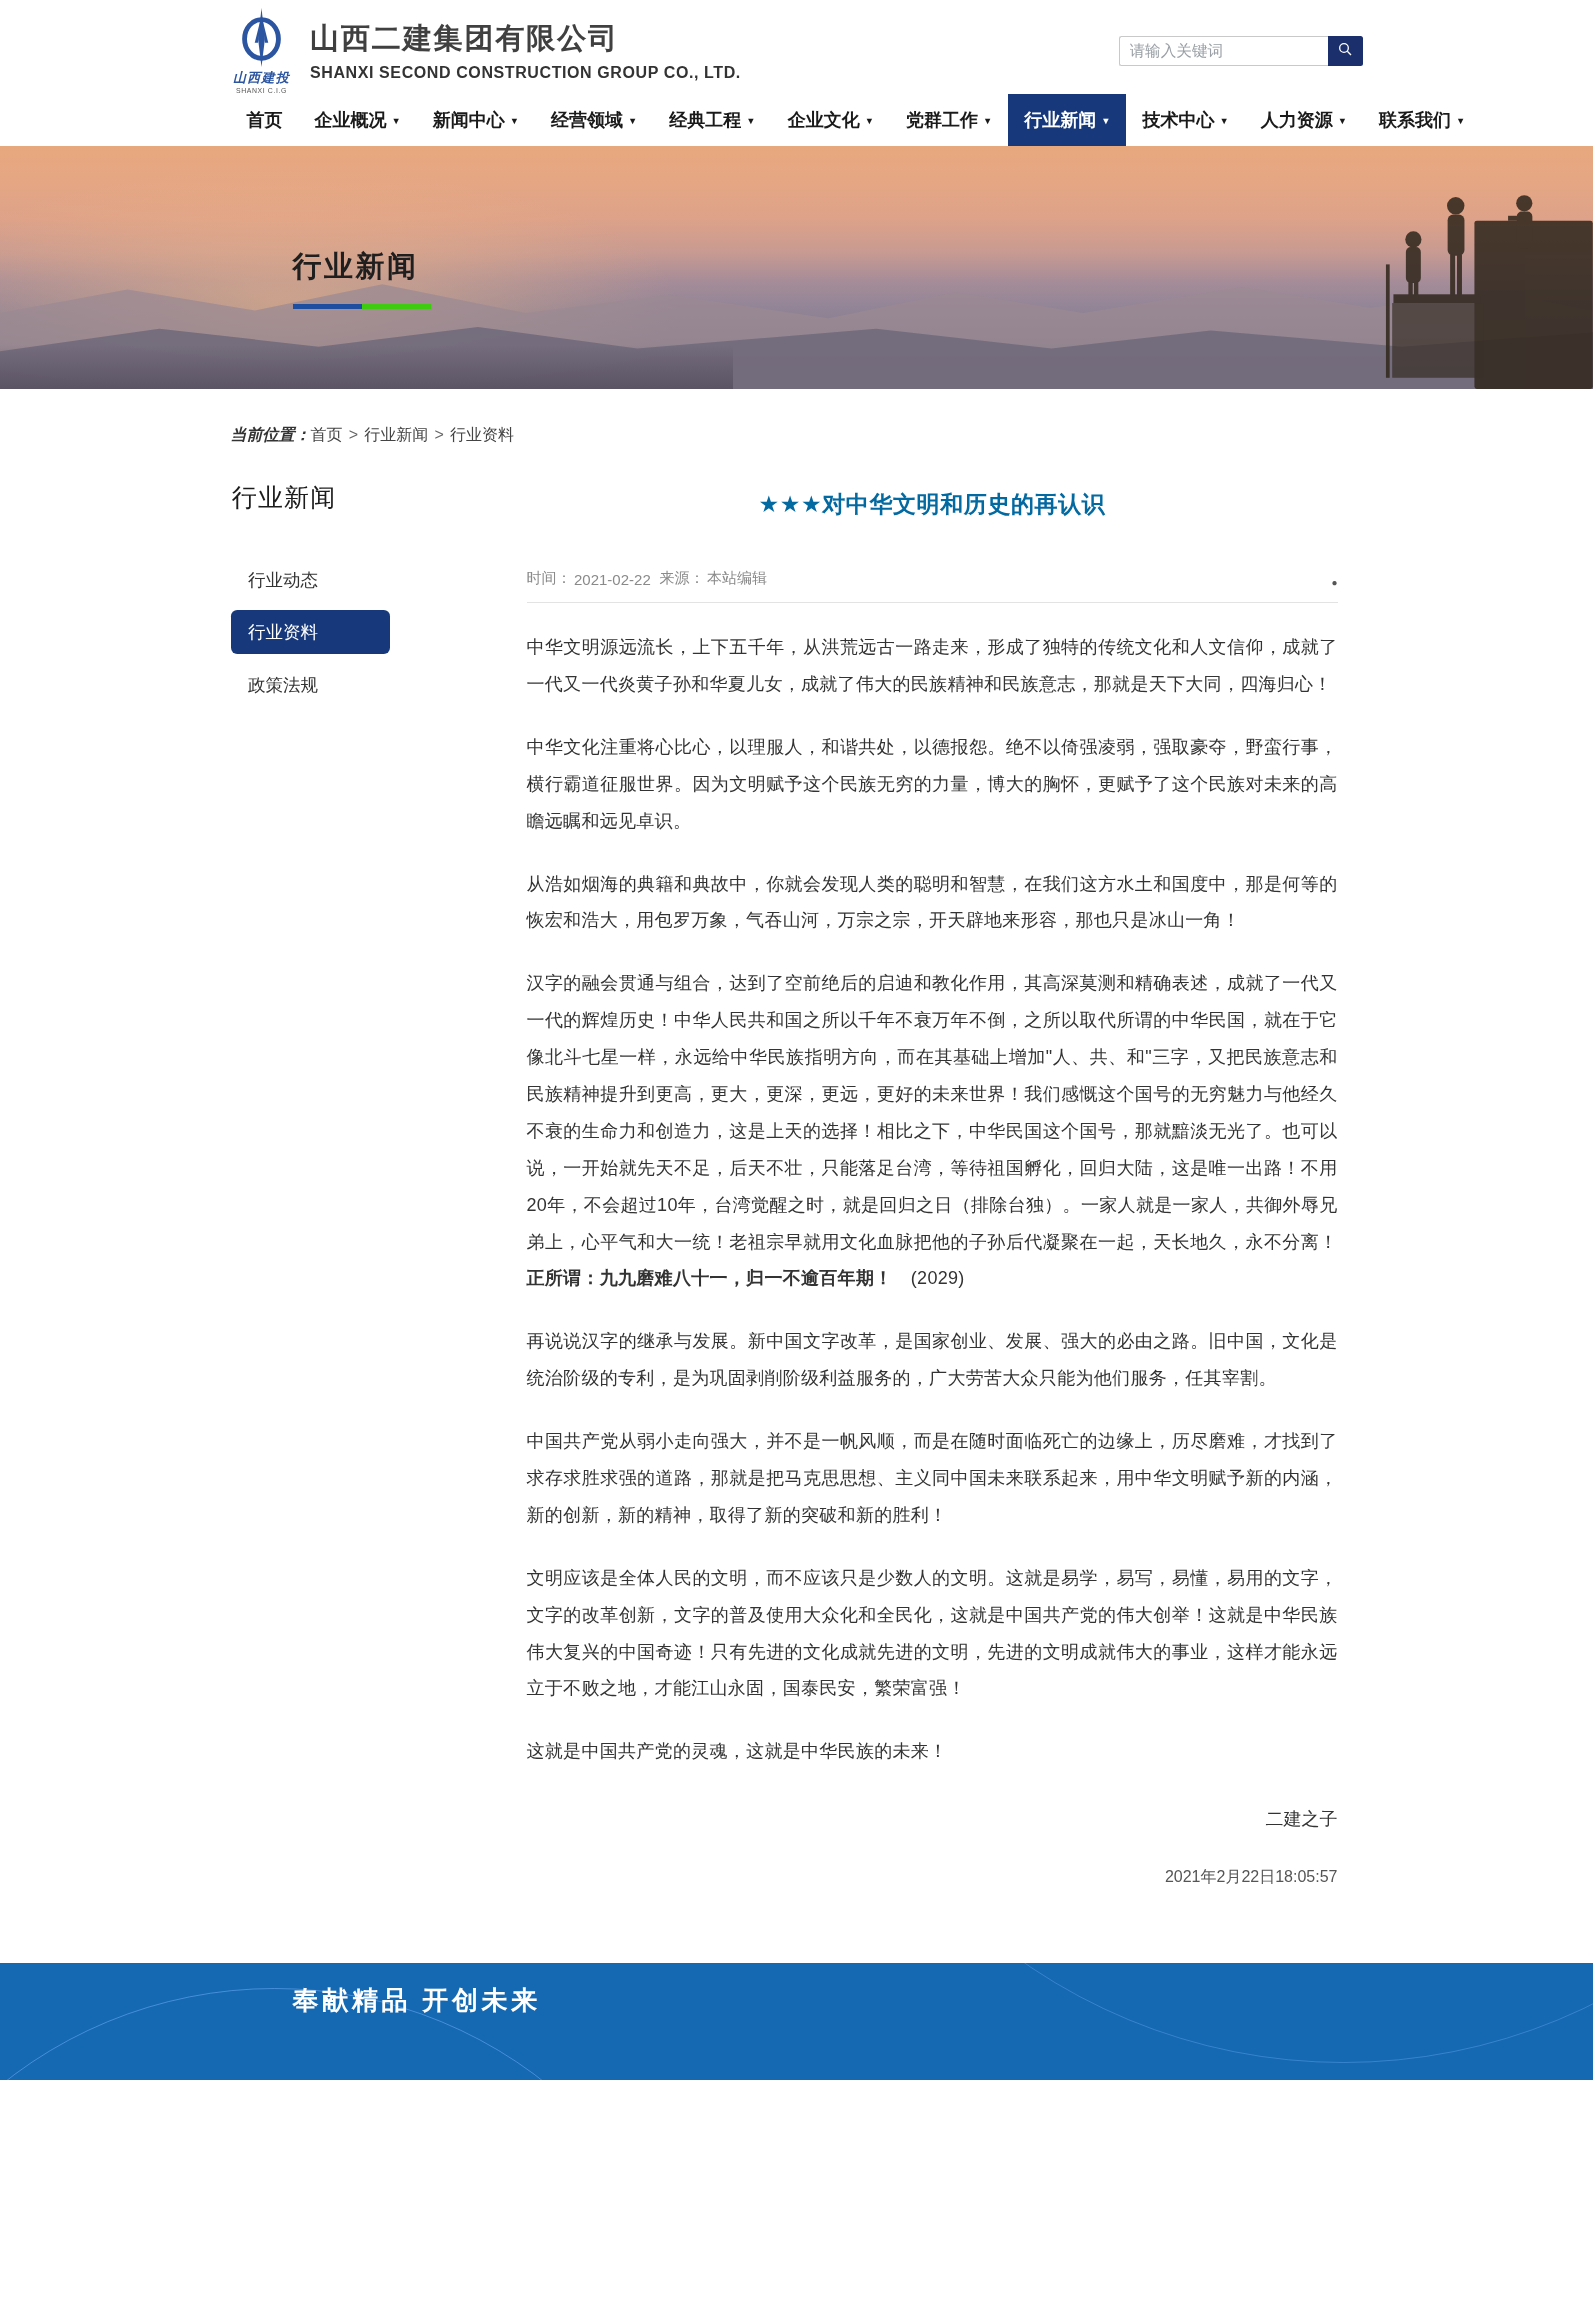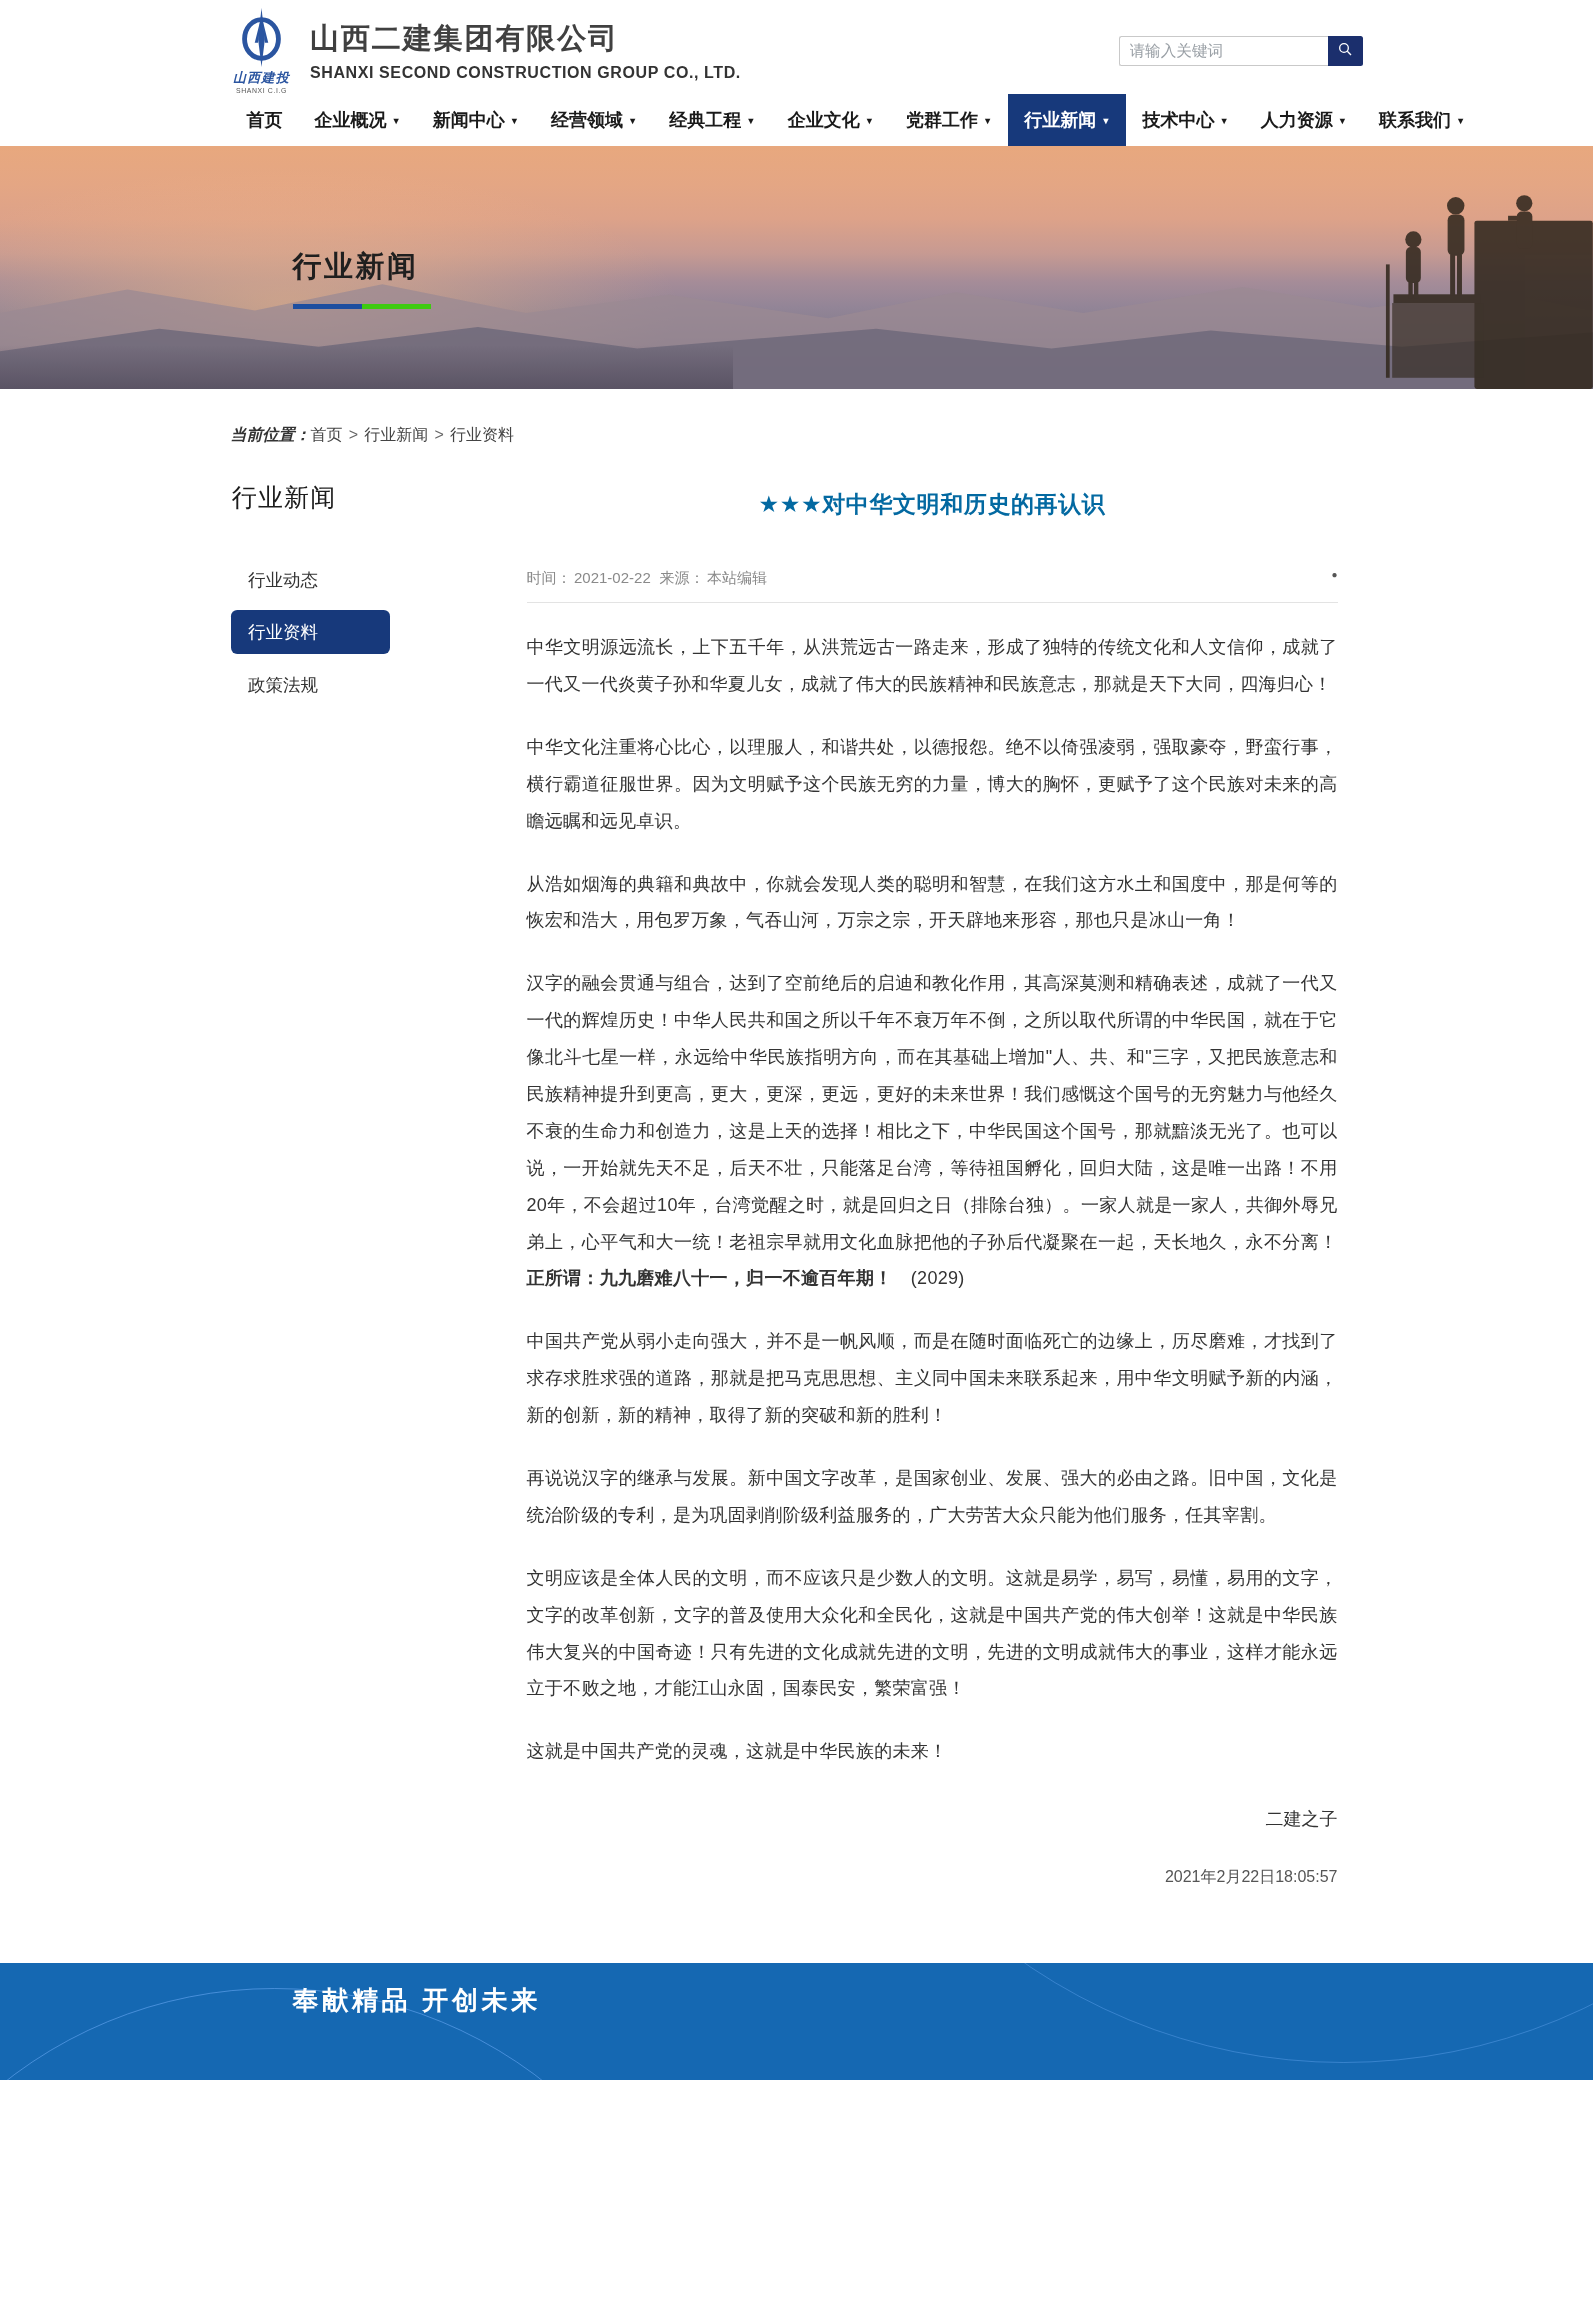--- a/index.html
+++ b/index.html
@@ -59,21 +59,21 @@
   .breadcrumb .sep { margin:0 6.2px; color:#666; }
 
   
   .main-row { display:flex; padding:17.5px 0 75px; }
   .side-col { width:212px; flex:none; }
   .side-title { font-size:25px; color:#1c1c1c; margin:8.7px 0 44px 1.2px; letter-spacing:1.2px; }
   .side-item { font-size:17.5px; color:#333; padding:10px 0 10px 17.5px; width:159px; border-radius:6.2px; margin-bottom:8.7px; cursor:pointer; }
   .side-item.active { background:#17397b; color:#fff; }
   .art-col { width:811px; margin-left:84px; }
   .art-title { text-align:center; font-size:23px; font-weight:bold; color:#0369a1; margin-top:17.5px; letter-spacing:0.6px; }
-  .art-meta { margin-top:49px; font-size:15px; color:#8a8a8a; display:flex; align-items:flex-start; }
+  .art-meta { margin-top:49px; font-size:15px; color:#8a8a8a; display:flex; align-items:flex-end; }
   .art-meta .m-val { margin:0 8.7px 0 2.5px; }
   .art-meta .meta-dot { margin-left:auto; color:#555; font-size:10px; }
   .art-divider { border-bottom:0.6px solid #e3e3e3; margin-top:13.7px; }
   .art-body { margin-top:11.2px; }
   .art-body p { font-size:18px; line-height:2.05; color:#333; text-align:justify; margin-top:26px; letter-spacing:0.3px; }
   .art-sign { text-align:right; font-size:18px; color:#333; margin-top:37px; }
   .art-date { text-align:right; font-size:16px; color:#555; margin-top:36px; }
 
   
   .slogan-band { position:relative; height:117px; overflow:hidden; background:#1568b2; }
@@ -189,22 +189,22 @@
       <span>来源：</span>
       <span class="m-val">本站编辑</span>
       <span class="meta-dot">●</span>
     </div>
     <div class="art-divider"></div>
     <div class="art-body" id="art-body">
         <p><span>中华文明源远流长，上下五千年，从洪荒远古一路走来，形成了独特的传统文化和人文信仰，成就了一代又一代炎黄子孙和华夏儿女，成就了伟大的民族精神和民族意志，那就是天下大同，四海归心！</span></p>
         <p><span>中华文化注重将心比心，以理服人，和谐共处，以德报怨。绝不以倚强凌弱，强取豪夺，野蛮行事，横行霸道征服世界。因为文明赋予这个民族无穷的力量，博大的胸怀，更赋予了这个民族对未来的高瞻远瞩和远见卓识。</span></p>
         <p><span>从浩如烟海的典籍和典故中，你就会发现人类的聪明和智慧，在我们这方水土和国度中，那是何等的恢宏和浩大，用包罗万象，气吞山河，万宗之宗，开天辟地来形容，那也只是冰山一角！</span></p>
         <p><span>汉字的融会贯通与组合，达到了空前绝后的启迪和教化作用，其高深莫测和精确表述，成就了一代又一代的辉煌历史！中华人民共和国之所以千年不衰万年不倒，之所以取代所谓的中华民国，就在于它像北斗七星一样，永远给中华民族指明方向，而在其基础上增加"人、共、和"三字，又把民族意志和民族精神提升到更高，更大，更深，更远，更好的未来世界！我们感慨这个国号的无穷魅力与他经久不衰的生命力和创造力，这是上天的选择！相比之下，中华民国这个国号，那就黯淡无光了。也可以说，一开始就先天不足，后天不壮，只能落足台湾，等待祖国孵化，回归大陆，这是唯一出路！不用20年，不会超过10年，台湾觉醒之时，就是回归之日（排除台独）。一家人就是一家人，共御外辱兄弟上，心平气和大一统！老祖宗早就用文化血脉把他的子孙后代凝聚在一起，天长地久，永不分离！</span><b>正所谓：九九磨难八十一，归一不逾百年期！</b><span>　(2029)</span></p>
+        <p><span>再说说汉字的继承与发展。新中国文字改革，是国家创业、发展、强大的必由之路。旧中国，文化是统治阶级的专利，是为巩固剥削阶级利益服务的，广大劳苦大众只能为他们服务，任其宰割。</span></p>
         <p><span>中国共产党从弱小走向强大，并不是一帆风顺，而是在随时面临死亡的边缘上，历尽磨难，才找到了求存求胜求强的道路，那就是把马克思思想、主义同中国未来联系起来，用中华文明赋予新的内涵，新的创新，新的精神，取得了新的突破和新的胜利！</span></p>
-        <p><span>再说说汉字的继承与发展。新中国文字改革，是国家创业、发展、强大的必由之路。旧中国，文化是统治阶级的专利，是为巩固剥削阶级利益服务的，广大劳苦大众只能为他们服务，任其宰割。</span></p>
         <p><span>文明应该是全体人民的文明，而不应该只是少数人的文明。这就是易学，易写，易懂，易用的文字，文字的改革创新，文字的普及使用大众化和全民化，这就是中国共产党的伟大创举！这就是中华民族伟大复兴的中国奇迹！只有先进的文化成就先进的文明，先进的文明成就伟大的事业，这样才能永远立于不败之地，才能江山永固，国泰民安，繁荣富强！</span></p>
         <p><span>这就是中国共产党的灵魂，这就是中华民族的未来！</span></p>
       </div>
     <div class="art-sign">二建之子</div>
     <div class="art-date">2021年2月22日18:05:57</div>
   </article>
 </div>
 
 <section class="slogan-band">
   <div class="curve1"></div>

